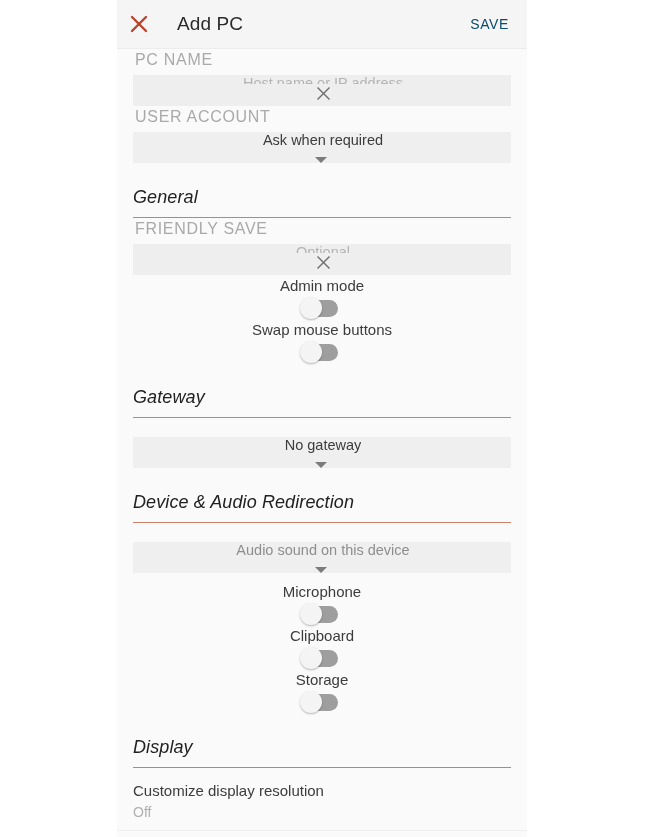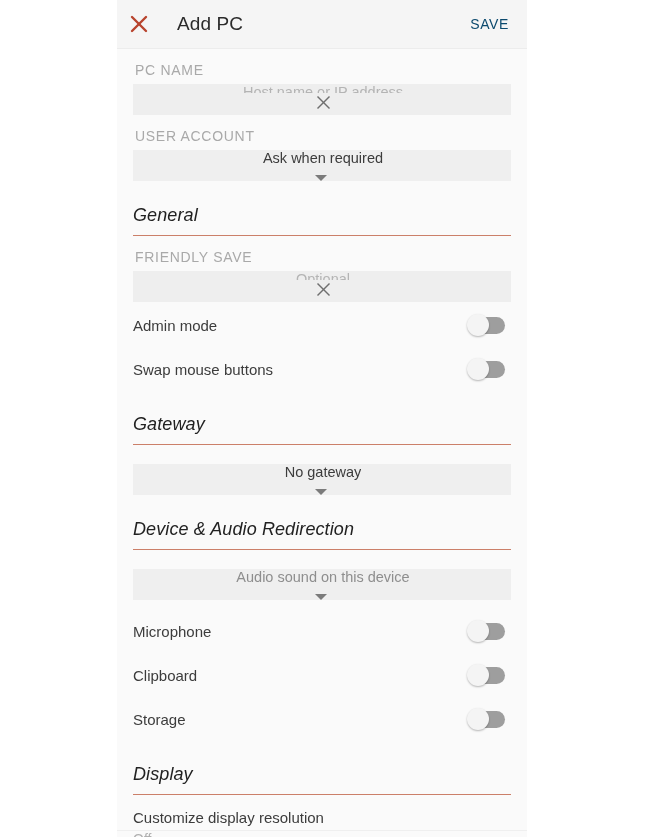--- a/index.html
+++ b/index.html
@@ -61,24 +61,24 @@
     letter-spacing: .6px;
     color: #0c4a6e;
     cursor: pointer;
     user-select: none;
   }
   
   .content {
     padding: 0 16px;
   }
   .field-label {
-    font-size: 14px;
+    font-size: 16px;
     letter-spacing: .7px;
     color: #a9a9a9;
-    margin: 13px 0 6px 2px;
+    margin: 2px 0 6px 2px;
   }
   .field-box {
     position: relative;
     height: 31px;
     background: #eeeeee;
     display: flex;
     align-items: center;
     padding: 0 10px 0 12px;
     cursor: text;
     flex-direction: column;
@@ -126,20 +126,21 @@
     background: #c2684f;
     opacity: .85;
   }
   
   .toggle-row {
     height: 42px;
     display: flex;
     align-items: center;
     margin-top: 2px;
     cursor: pointer;
+    flex-direction: column;
   }
   .toggle-row .row-label {
     font-size: 15px;
     color: #3c3c3c;
     flex: 1;
   }
   .switch {
     position: relative;
     width: 38px;
     height: 22px;

